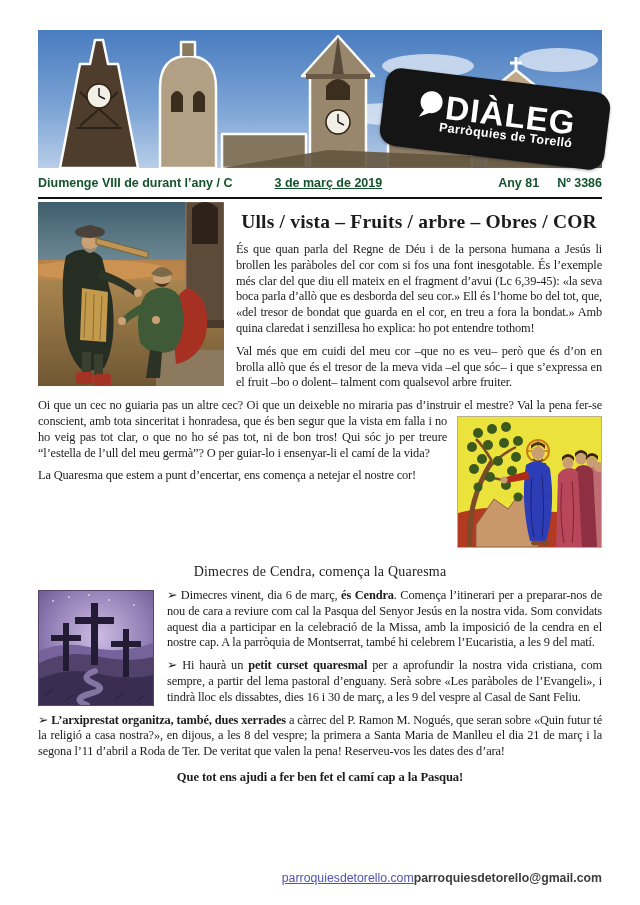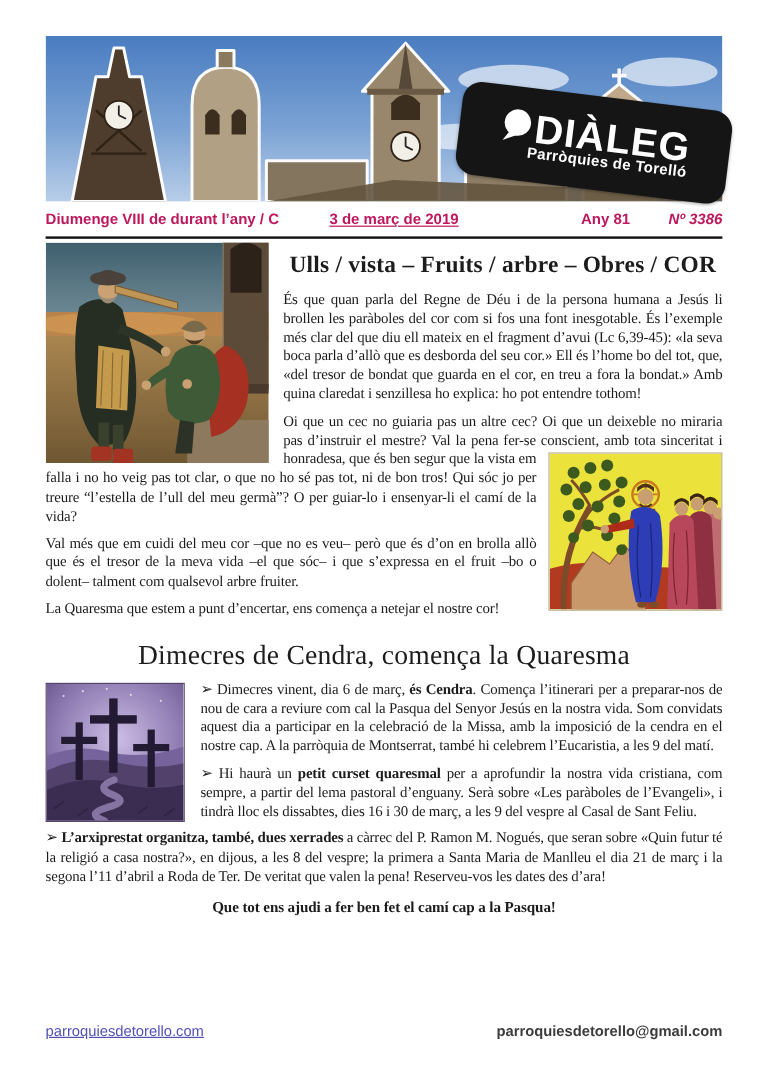--- a/index.html
+++ b/index.html
@@ -20,55 +20,55 @@
   }
   .badge-inner{display:flex;flex-direction:column;line-height:1;}
   .badge-titlerow{display:flex;align-items:center;}
   .badge-bubble{margin-right:2px;margin-top:-4px;}
   .badge-title{font-size:33px;font-weight:bold;letter-spacing:1px;}
   .badge-subtitle{font-size:12.5px;font-weight:bold;margin:-2px 0 0 26px;letter-spacing:.3px;}
   
   .infobar{
     display:flex;align-items:baseline;
     font-family:"Liberation Sans","DejaVu Sans",sans-serif;
-    font-weight:bold;font-size:12.5px;color:#be185d;
+    font-weight:bold;font-size:12.5px;color:#14532d;
     padding:8px 0 7px 0;border-bottom:2.5px solid #111;
   }
   .infobar .date{margin-left:42px;text-decoration:underline;}
   .infobar .spacer{flex:1;}
-  .infobar .issue{margin-left:32px;font-style:italic;}
+  .infobar .issue{margin-left:18px;}
   
   h1.article-title{
     font-size:19.5px;font-weight:bold;text-align:center;
     margin:12px 0 9px 0;white-space:nowrap;letter-spacing:.2px;
   }
   h2.article-title{
-    font-size:23px;font-weight:normal;text-align:center;
+    font-size:14px;font-weight:normal;text-align:center;
     margin:10px 0 8px 0;white-space:nowrap;letter-spacing:.2px;
   }
   section{display:flow-root;}
   p.body{
     font-size:12.4px;line-height:15.8px;text-align:justify;
     margin:0 0 7px 0;letter-spacing:-0.15px;
   }
   p.body .b{font-weight:bold;}
   .closing{
     text-align:center;font-weight:bold;font-size:12.6px;
     margin:10px 0 0 0;letter-spacing:-0.1px;
   }
   
   .img-left,.img-right{overflow:hidden;}
   .painting{float:left;width:186px;height:184px;margin:3px 12px 4px 0;}
   .gospel-icon{float:right;width:143px;height:130px;margin:2px 0 6px 10px;border:1px solid #b9b28a;}
   .crosses{float:left;width:114px;height:114px;margin:2px 13px 4px 0;border:1px solid #55466c;}
   .img-left svg,.img-right svg{display:block;width:100%;height:100%;}
   
   footer{
-    position:absolute;left:38px;right:38px;bottom:39px;
-    display:flex;justify-content:space-between;
+    position:absolute;left:38px;right:38px;bottom:20px;
+    display:flex;justify-content:flex-end;
     font-family:"Liberation Sans","DejaVu Sans",sans-serif;font-size:12.3px;
   }
   .weblink{color:#5151b8;text-decoration:underline;cursor:pointer;}
   .email{color:#3c3c3c;font-weight:bold;}
 </style>
 </head>
 <body>
 
 <div class="page">
 
@@ -184,20 +184,22 @@
         <ellipse cx="52" cy="30" rx="15" ry="6" fill="#49413a"></ellipse>
         <polygon points="58,36 110,50 110,56 58,42" fill="#bf9556" stroke="#7a5426" stroke-width=".8"></polygon>
         <path d="M62,68 C76,72 90,80 100,88 L97,94 C86,86 73,80 60,76 Z" fill="#2c3428"></path>
         <circle cx="100" cy="91" r="4" fill="#c9a173"></circle>
       </svg>
     </div>
 
     <h1 class="article-title">Ulls / vista – Fruits / arbre – Obres / COR</h1>
 
     <p class="body">És que quan parla del Regne de Déu i de la persona humana a Jesús li brollen les paràboles del cor com si fos una font inesgotable. És l’exemple més clar del que diu ell mateix en el fragment d’avui (Lc 6,39-45): «la seva boca parla d’allò que es desborda del seu cor.» Ell és l’home bo del tot, que, «del tresor de bondat que guarda en el cor, en treu a fora la bondat.» Amb quina claredat i senzillesa ho explica: ho pot entendre tothom!</p>
+
+    <p class="body">Val més que em cuidi del meu cor –que no es veu– però que és d’on en brolla allò que és el tresor de la meva vida –el que sóc– i que s’expressa en el fruit –bo o dolent– talment com qualsevol arbre fruiter.</p>
 
     <p class="body"><span>Oi que un cec no guiaria pas un altre cec? Oi que un deixeble no miraria pas d’instruir el mestre? Val la pena fer-se conscient, amb tota sinceritat i</span>
       <span class="img-right gospel-icon">
         <svg viewBox="0 0 143 130" preserveAspectRatio="none" aria-hidden="true">
           <rect width="143" height="130" fill="#ebe23b"></rect>
           <path d="M0,96 Q28,88 56,92 Q100,98 143,92 V130 H0 Z" fill="#b23a20"></path>
           <g fill="#7c2110">
               <circle cx="20" cy="112" r="1.3"></circle>
               <circle cx="44" cy="120" r="1.3"></circle>
               <circle cx="70" cy="110" r="1.3"></circle>
@@ -249,22 +251,20 @@
               <circle cx="141" cy="50" r="5"></circle>
           </g>
           <g fill="#3a2515">
             <path d="M104,44 Q110,36 116,44 L116,40 Q110,34 104,40 Z"></path>
               <path d="M117,40 Q123,32 129,40 L129,36 Q123,30 117,36 Z"></path>
               <path d="M128,43 Q134,35 140,43 L140,39 Q134,33 128,39 Z"></path>
           </g>
         </svg>
       </span>
       <span>honradesa, que és ben segur que la vista em falla i no ho veig pas tot clar, o que no ho sé pas tot, ni de bon tros! Qui sóc jo per treure “l’estella de l’ull del meu germà”? O per guiar-lo i ensenyar-li el camí de la vida?</span></p>
-
-    <p class="body">Val més que em cuidi del meu cor –que no es veu– però que és d’on en brolla allò que és el tresor de la meva vida –el que sóc– i que s’expressa en el fruit –bo o dolent– talment com qualsevol arbre fruiter.</p>
     <p class="body">La Quaresma que estem a punt d’encertar, ens comença a netejar el nostre cor!</p>
   </section>
 
   <h2 class="article-title">Dimecres de Cendra, comença la Quaresma</h2>
 
   <section>
     <div class="img-left crosses">
       <svg viewBox="0 0 114 114" preserveAspectRatio="none" aria-hidden="true">
         <defs>
           <radialGradient id="csk" cx=".52" cy=".4" r=".78">

